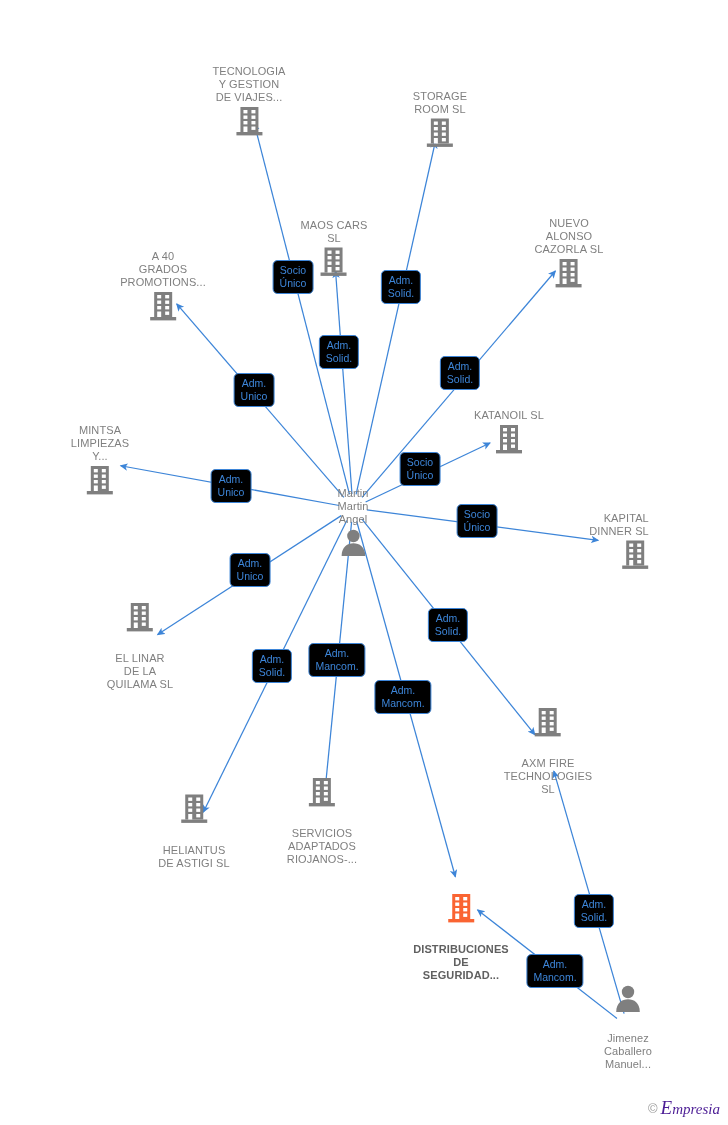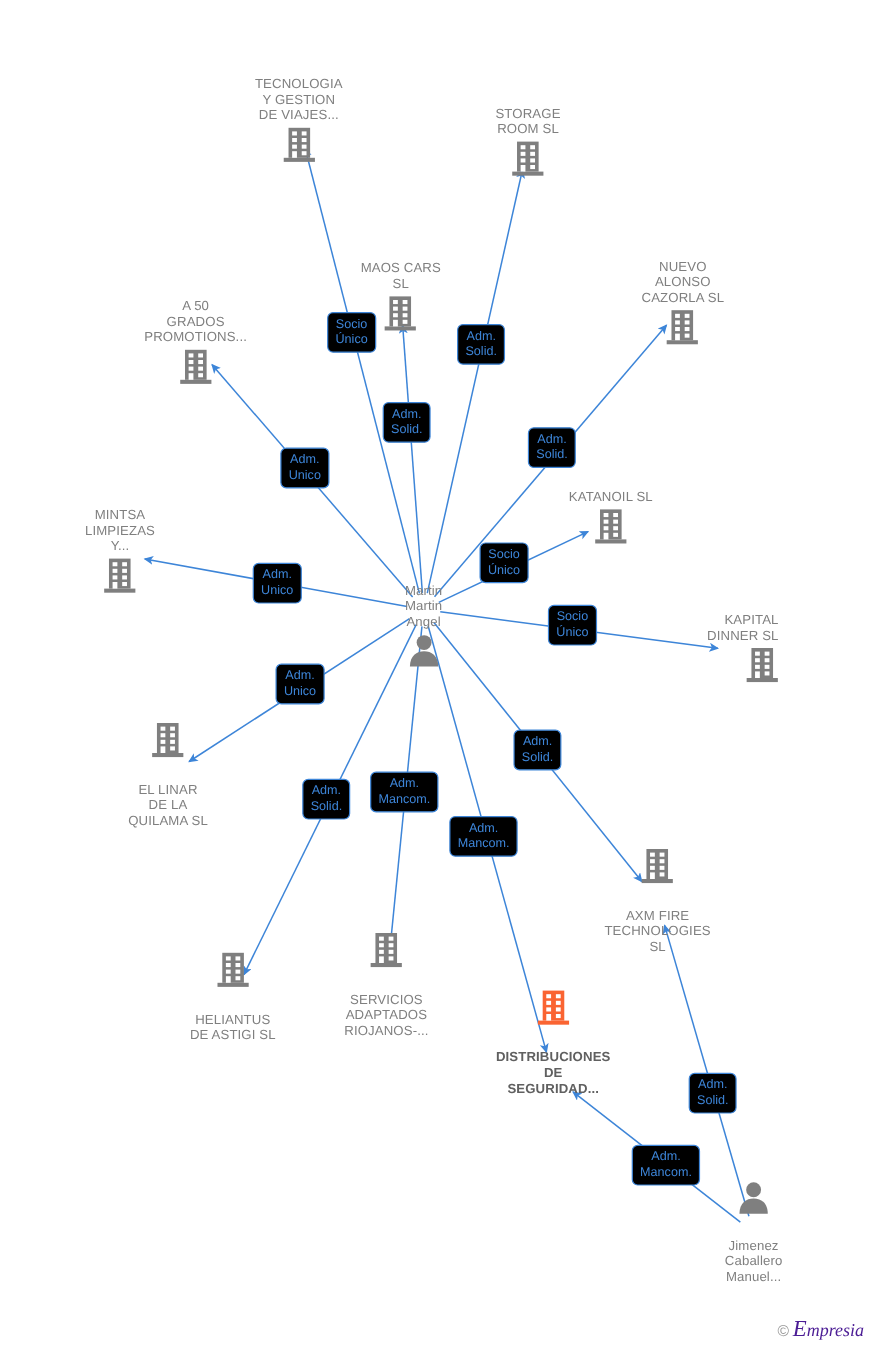--- a/index.html
+++ b/index.html
@@ -122,21 +122,21 @@
               <rect x="8" y="10.5" width="4" height="3.4"></rect>
               <rect x="16" y="10.5" width="4" height="3.4"></rect>
               <rect x="8" y="16" width="4" height="3.4"></rect>
               <rect x="16" y="16" width="4" height="3.4"></rect>
               <rect x="8" y="21.5" width="4" height="5.5"></rect>
               <rect x="16" y="21.5" width="4" height="3.4"></rect>
             </g>
           </svg></span>
       </div>
       <div class="node" style="left: 163px; top: 288px;">
-        <div class="caption above">A 50
+        <div class="caption above">A 40
 GRADOS
 PROMOTIONS...</div>
         <span class="glyph"><svg width="28" height="32" viewBox="0 0 28 32">
             <rect x="5" y="2" width="18" height="25" fill="#7f7f7f"></rect>
             <rect x="1" y="27" width="26" height="3.4" fill="#7f7f7f"></rect>
             <g fill="#ffffff">
               <rect x="8" y="5" width="4" height="3.4"></rect>
               <rect x="16" y="5" width="4" height="3.4"></rect>
               <rect x="8" y="10.5" width="4" height="3.4"></rect>
               <rect x="16" y="10.5" width="4" height="3.4"></rect>
@@ -269,21 +269,21 @@
               <rect x="8" y="16" width="4" height="3.4"></rect>
               <rect x="16" y="16" width="4" height="3.4"></rect>
               <rect x="8" y="21.5" width="4" height="5.5"></rect>
               <rect x="16" y="21.5" width="4" height="3.4"></rect>
             </g>
           </svg></span>
         <div class="caption">AXM FIRE
 TECHNOLOGIES
 SL</div>
       </div>
-      <div class="node highlight" style="left: 461px; top: 869px;">
+      <div class="node highlight" style="left: 461px; top: 937px;">
         <span class="glyph"><svg width="28" height="32" viewBox="0 0 28 32">
             <rect x="5" y="2" width="18" height="25" fill="#fa6432"></rect>
             <rect x="1" y="27" width="26" height="3.4" fill="#fa6432"></rect>
             <g fill="#ffffff">
               <rect x="8" y="5" width="4" height="3.4"></rect>
               <rect x="16" y="5" width="4" height="3.4"></rect>
               <rect x="8" y="10.5" width="4" height="3.4"></rect>
               <rect x="16" y="10.5" width="4" height="3.4"></rect>
               <rect x="8" y="16" width="4" height="3.4"></rect>
               <rect x="16" y="16" width="4" height="3.4"></rect>

